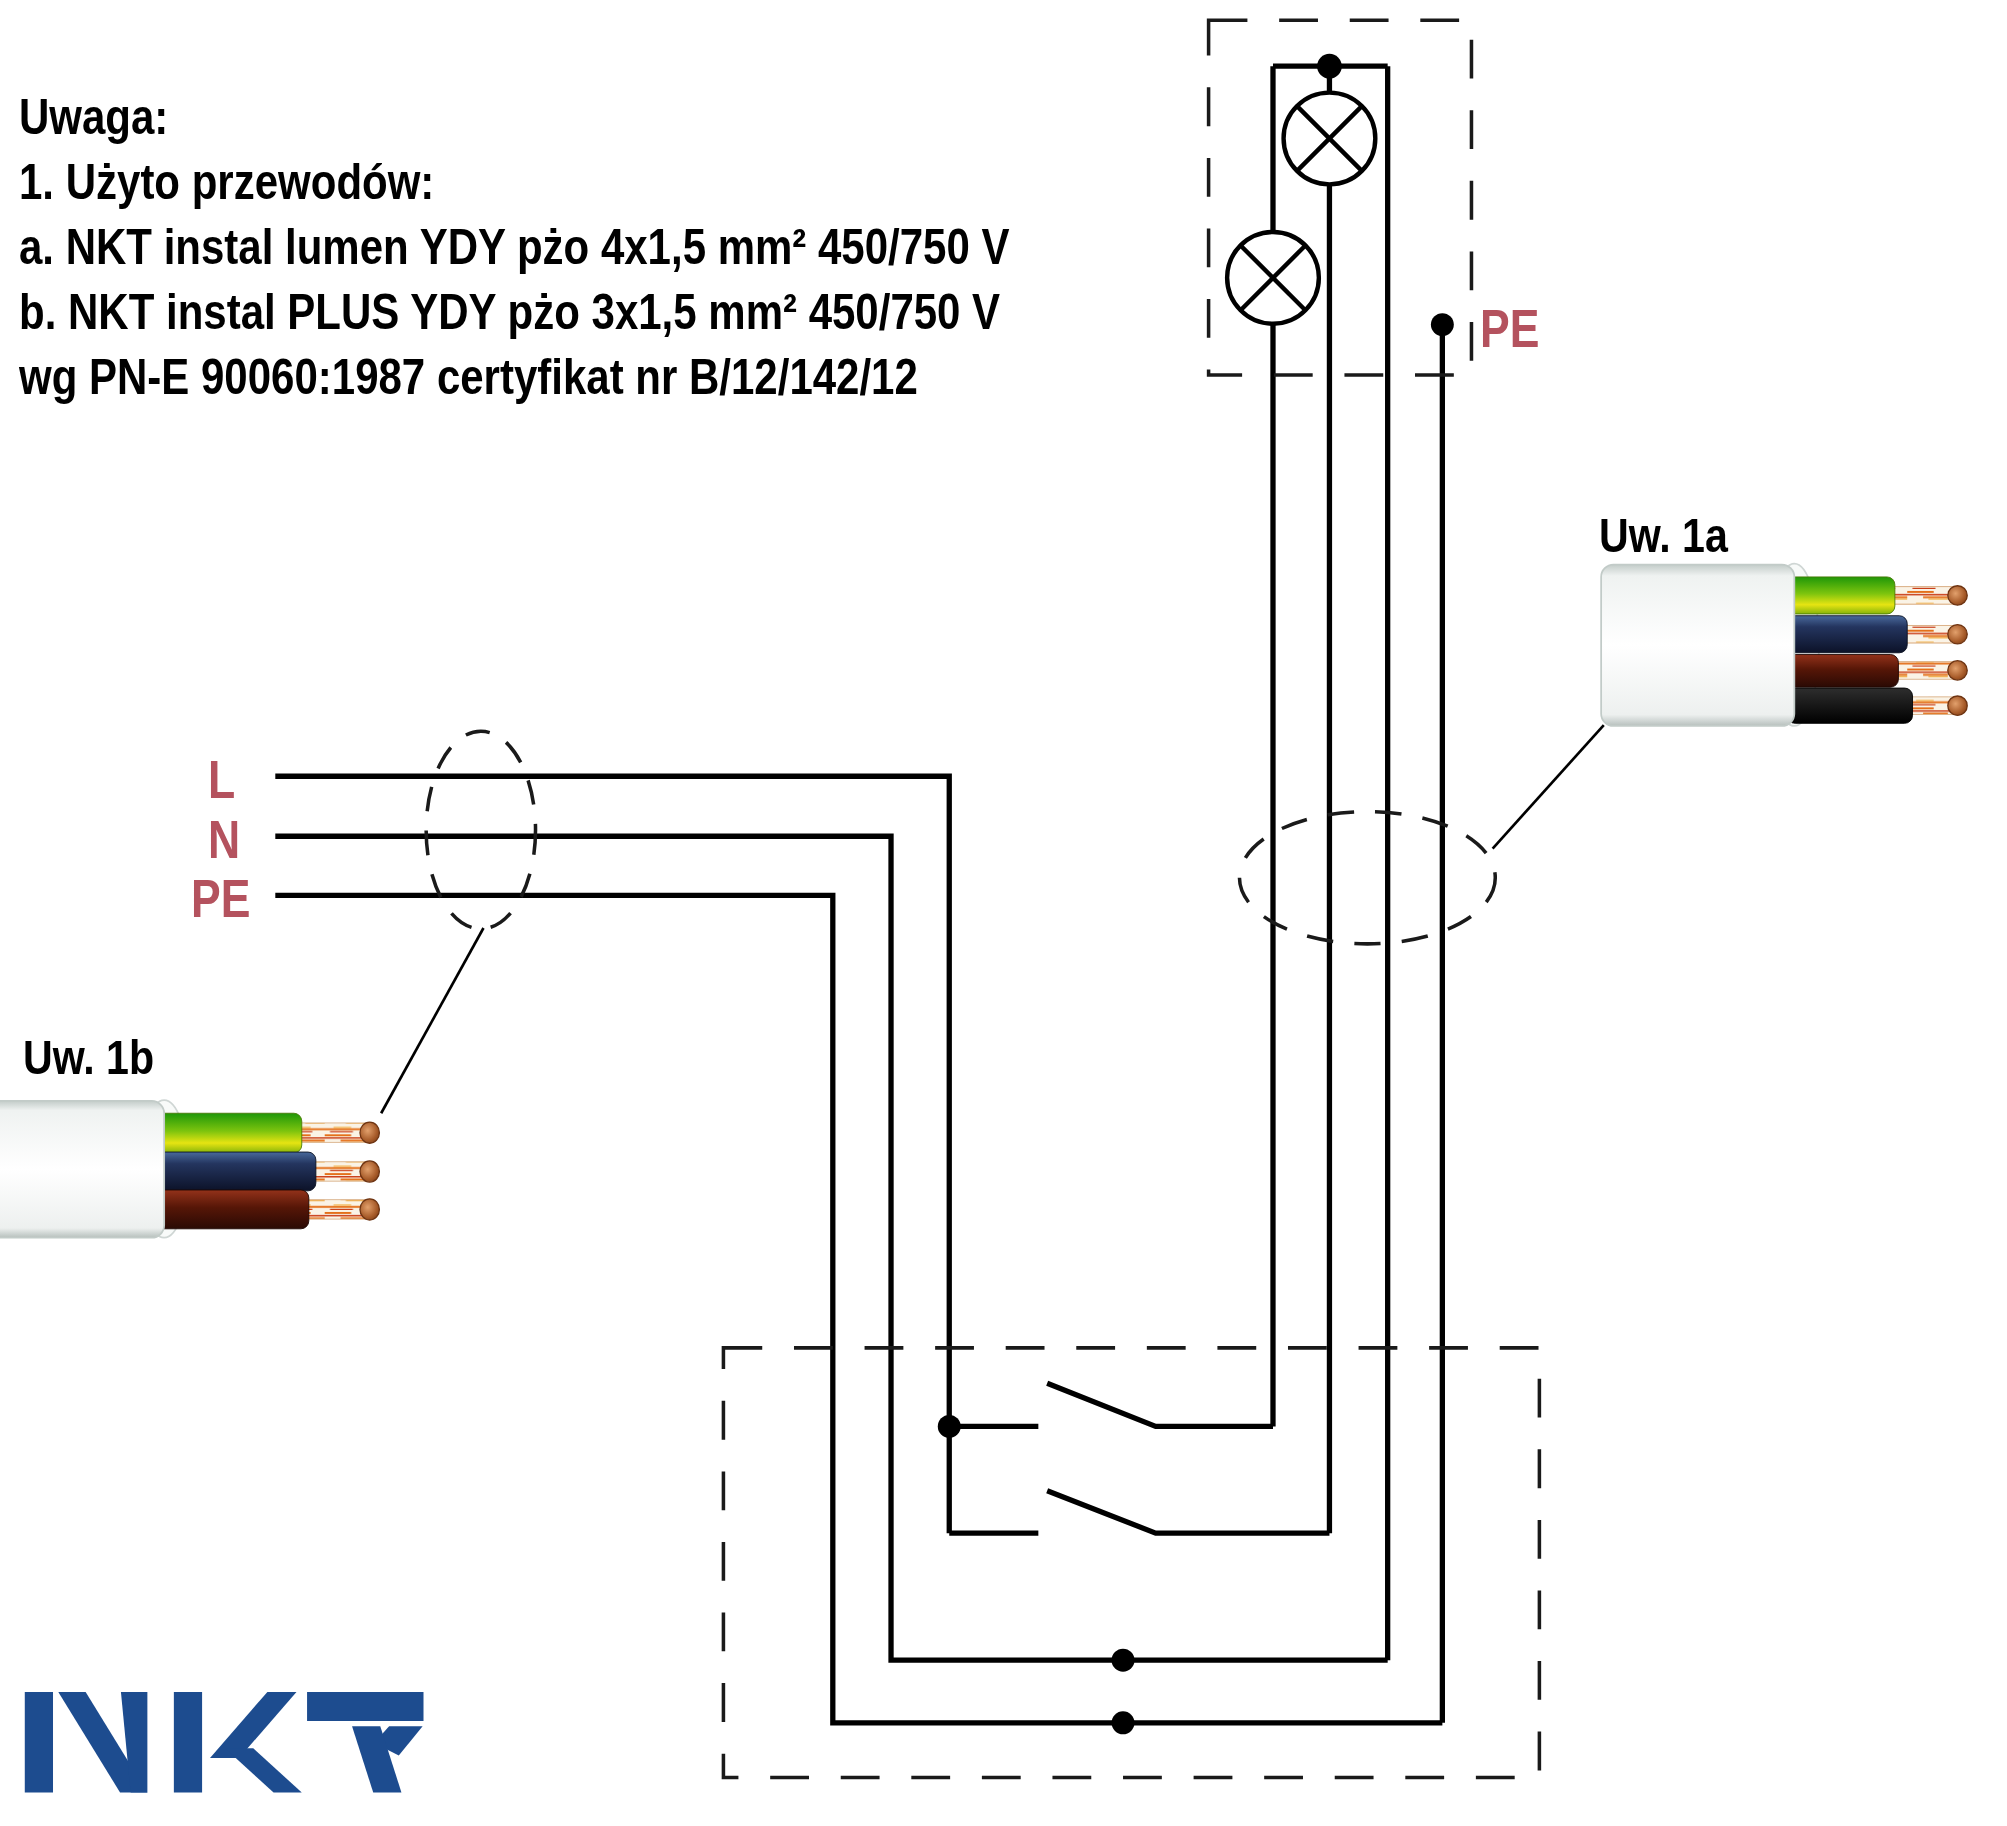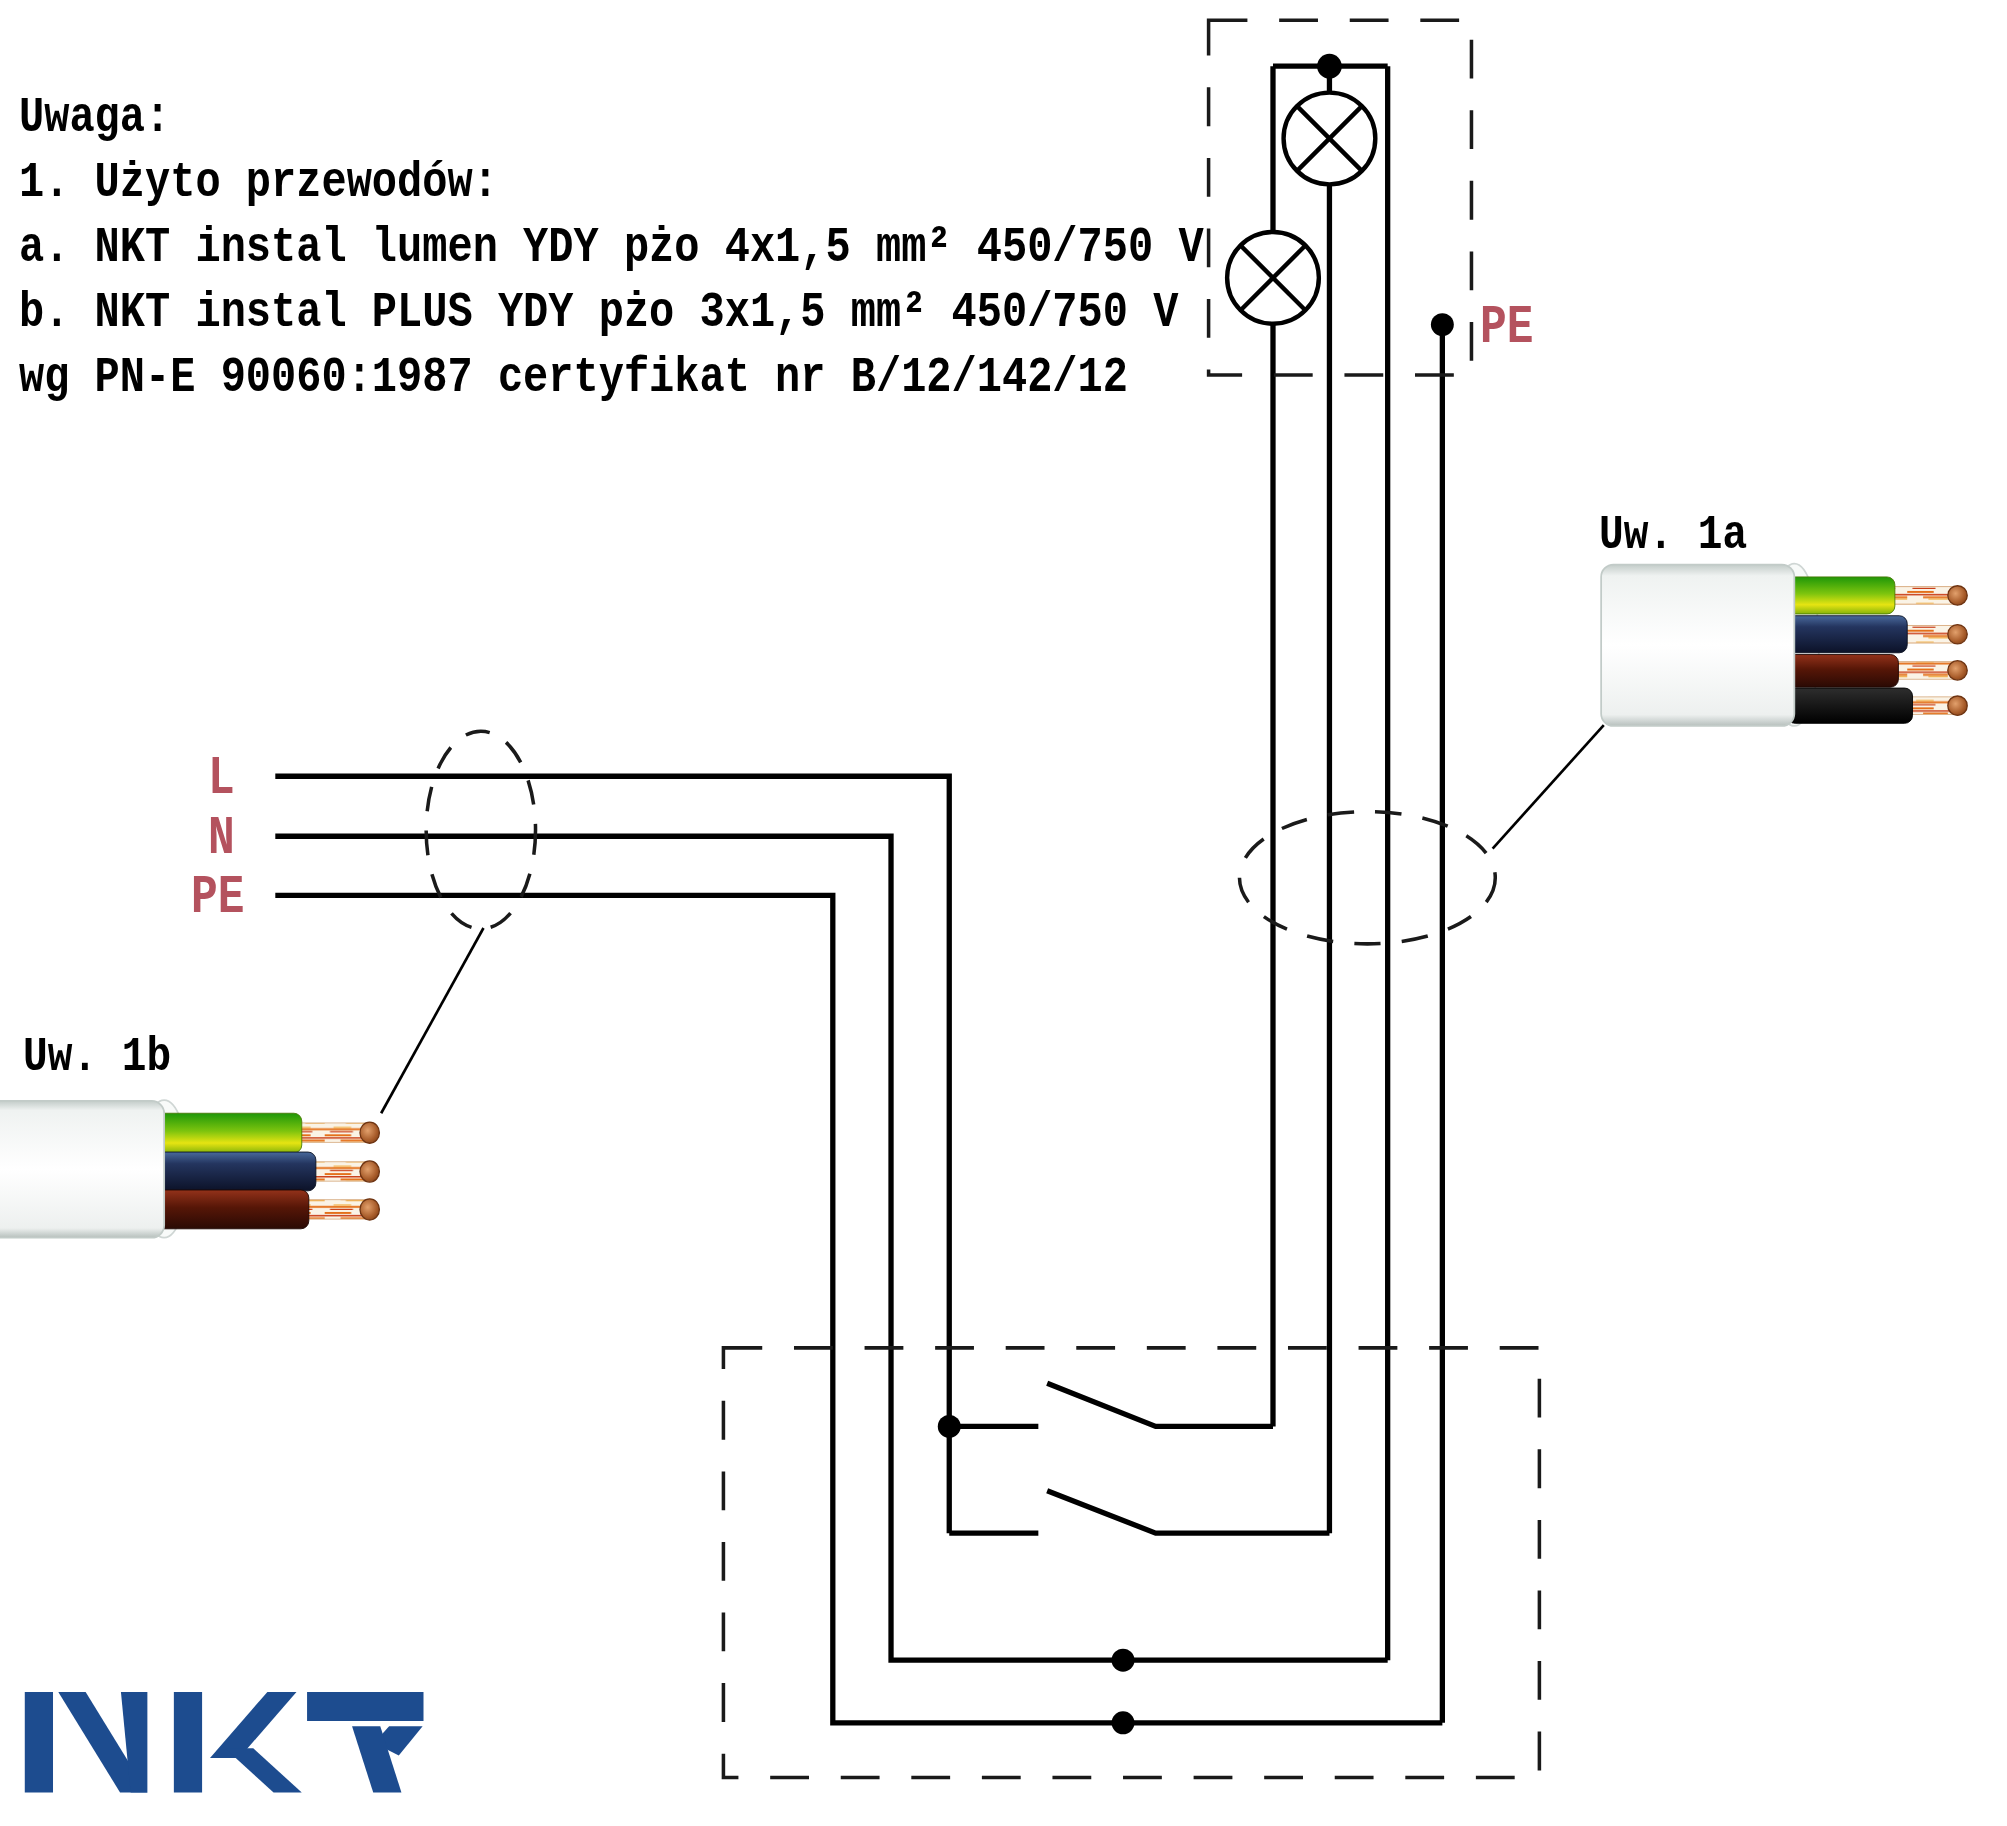--- a/index.html
+++ b/index.html
@@ -1,17 +1,17 @@
 <!DOCTYPE html>
 <html style="font-size:14px"><head>
 <meta charset="utf-8">
 <style>
   html,body{margin:0;padding:0;background:#fff;}
   .stage{position:relative;width:2007px;height:1826px;background:#ffffff;overflow:hidden;
-         font-family:Liberation Mono, monospace;}
+         font-family:Liberation Sans, sans-serif;}
   .stage svg{position:absolute;left:0;top:0;}
   .txt{position:absolute;font-weight:700;white-space:nowrap;transform:scaleX(.84);
        transform-origin:left top;color:#000;}
   .note-block{position:absolute;left:19.4px;top:85px;}
   .note-block div{font-size:50px;line-height:65px;font-weight:700;}
   .red{color:#b4525e;}
   .supply-lbl{font-size:53px;}
   .callout-lbl{font-size:49px;}
 </style>
 </head>

